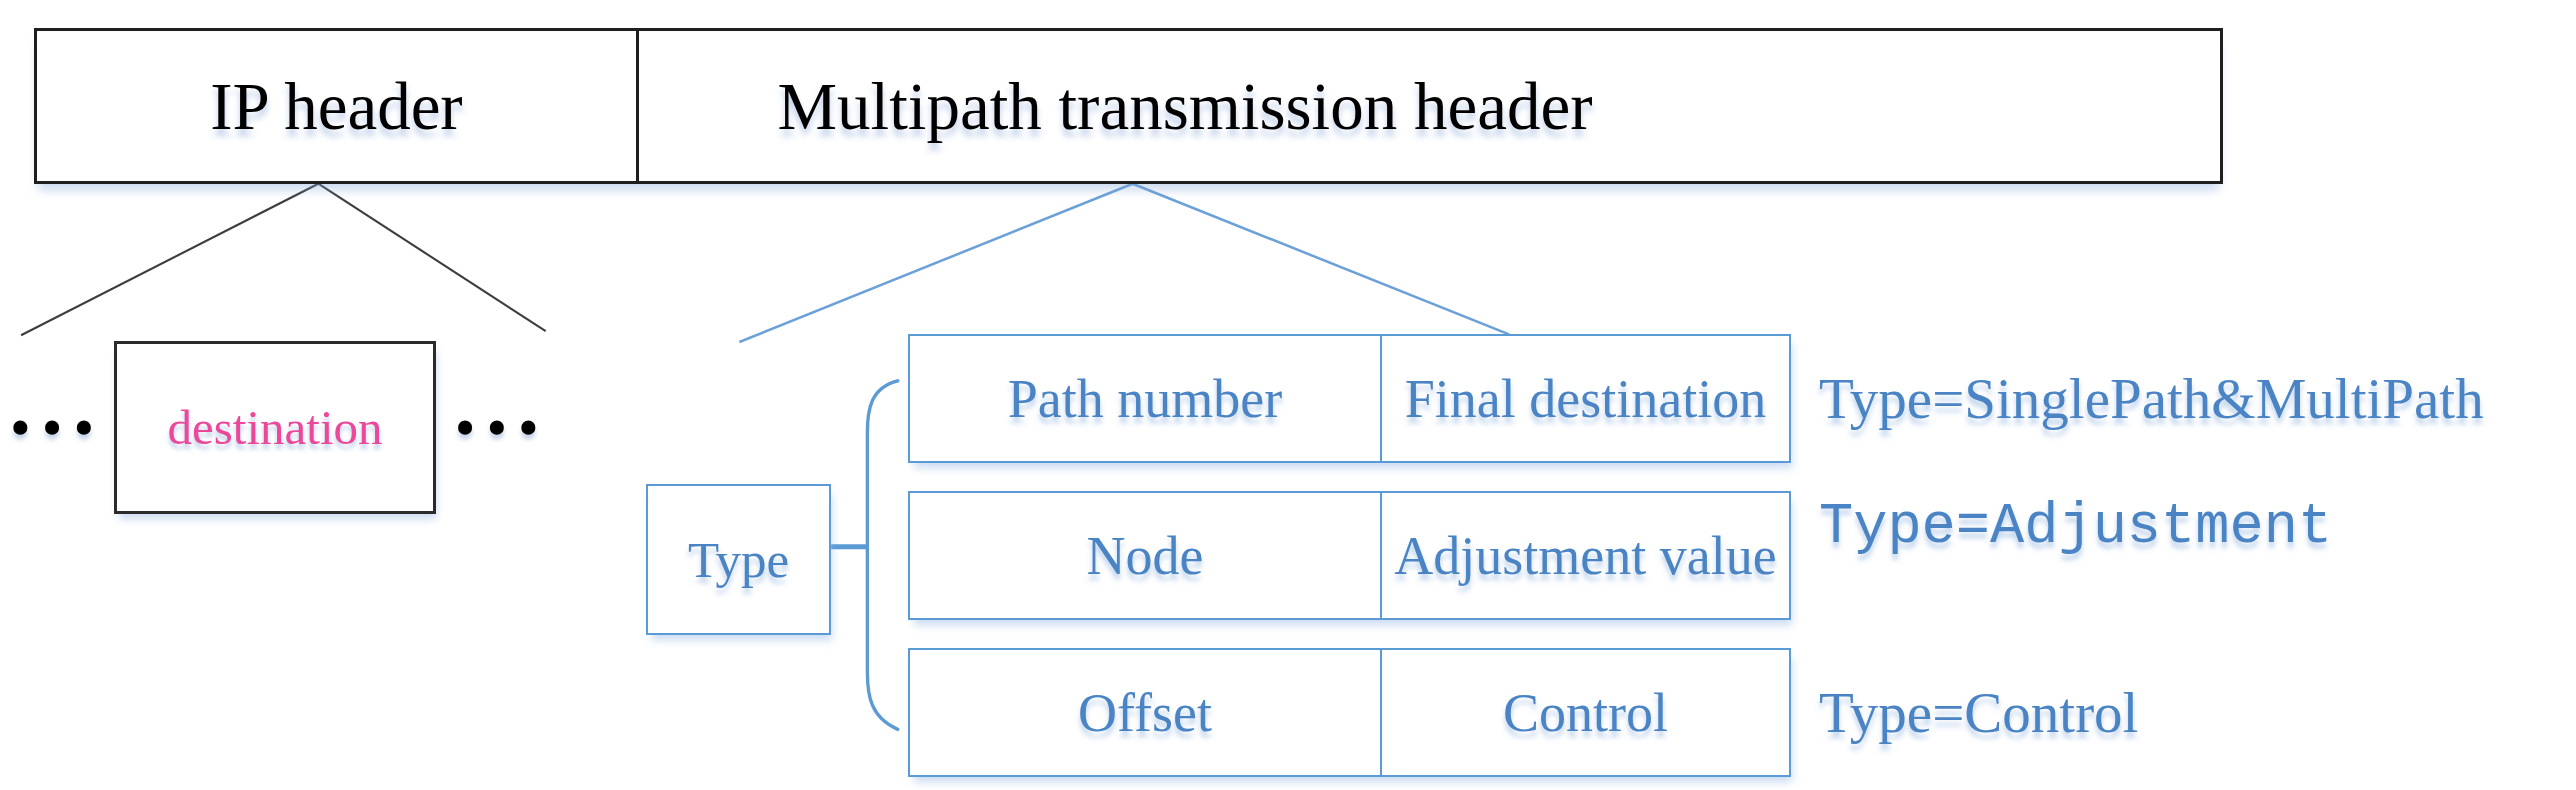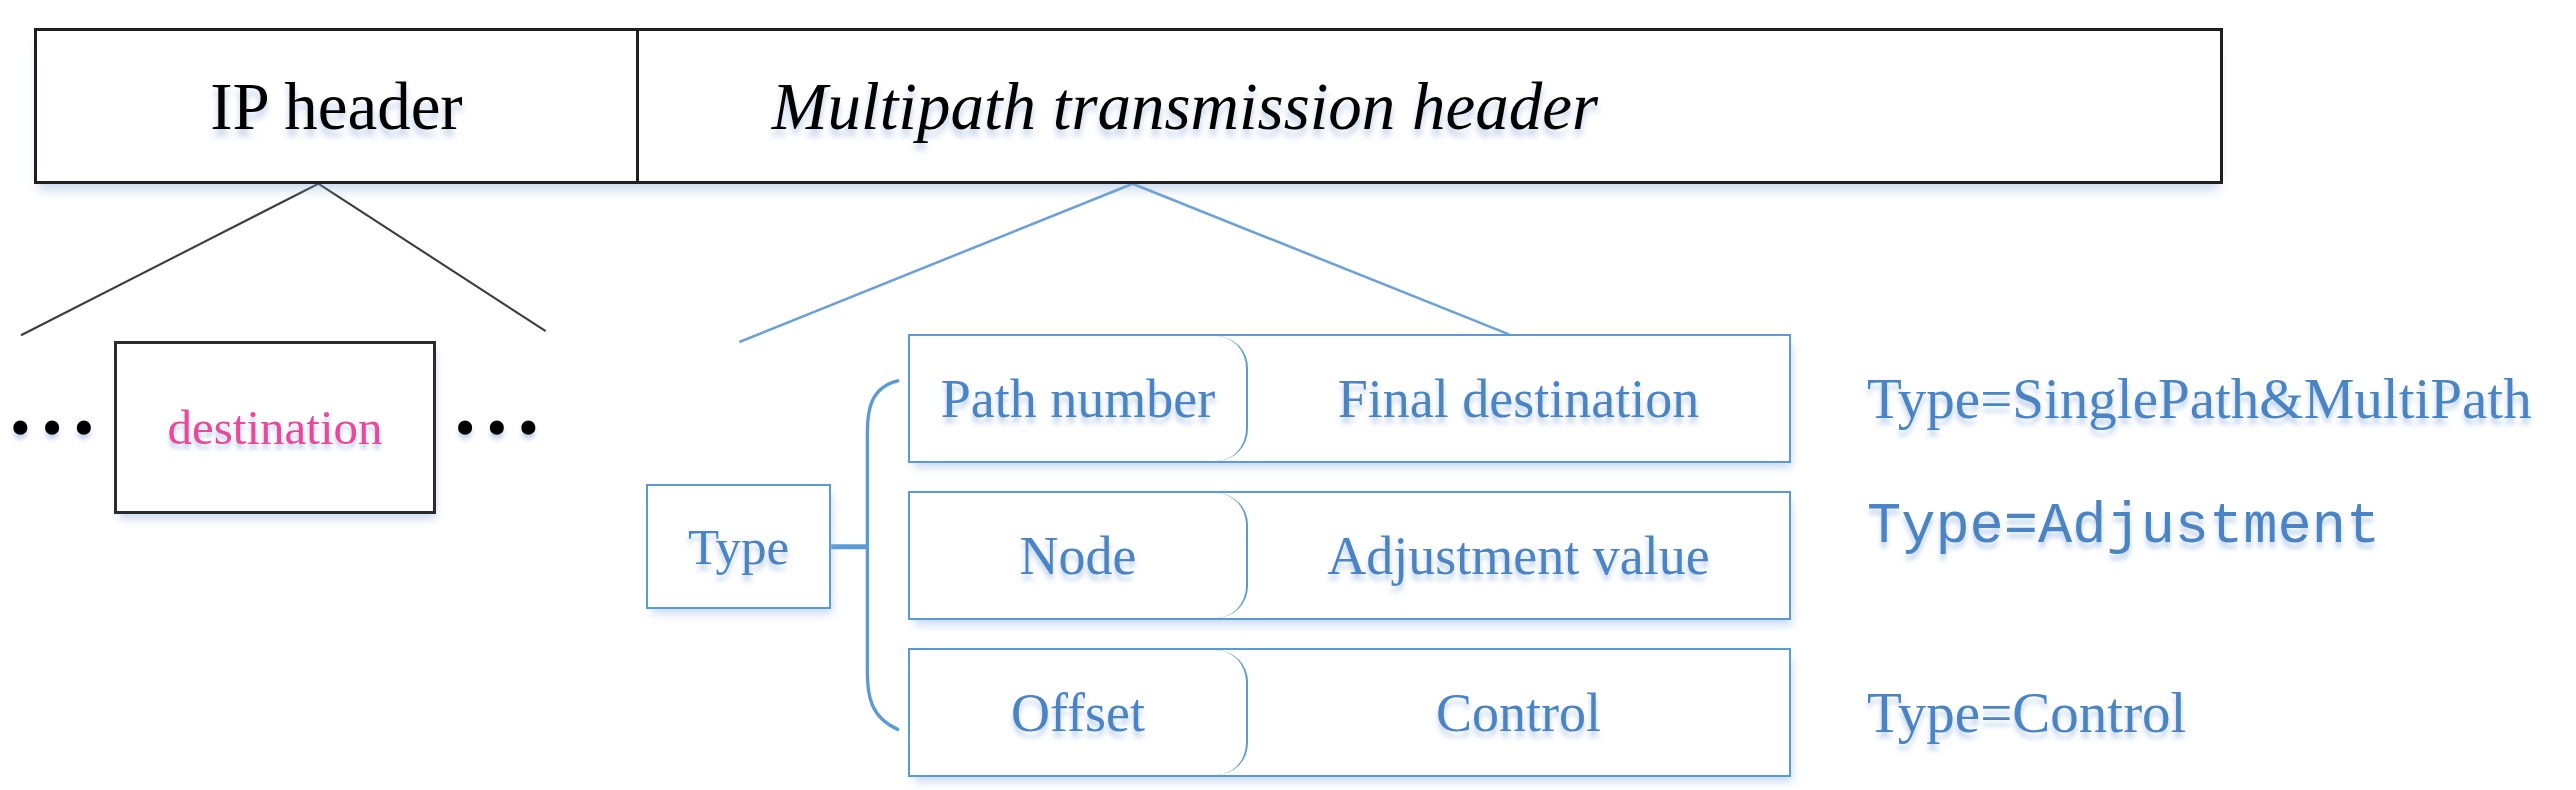--- a/index.html
+++ b/index.html
@@ -32,21 +32,21 @@
     display: flex;
     align-items: center;
     justify-content: center;
     font-size: 67px;
     color: #000000;
     text-shadow: 0 6.7px 5.9px rgba(115, 150, 205, 0.45);
     white-space: nowrap;
     box-sizing: border-box;
   }
   .packet-cell.c1 { width: 599px; }
-  .packet-cell.c2 { width: 1095px; border-left: 3.4px solid #1f1f1f; font-style: italic; }
+  .packet-cell.c2 { width: 1095px; border-left: 3.4px solid #1f1f1f; }
   .packet-cell.c3 { flex: 1; border-left: 3.4px solid #1f1f1f; }
 
   
   .ellipsis {
     position: absolute;
     top: 341px;
     height: 173px;
     display: flex;
     align-items: center;
     justify-content: center;
@@ -75,21 +75,21 @@
     color: #ec4899;
     text-shadow: 0 5px 4.2px rgba(115, 150, 205, 0.45);
   }
 
   
   .type-box {
     position: absolute;
     left: 646px;
     top: 484px;
     width: 185px;
-    height: 125px;
+    height: 151px;
     box-sizing: border-box;
     border: 2.5px solid #5B9BD5;
     background: #ffffff;
     box-shadow: 3.4px 7.6px 8.4px -2.5px rgba(140, 175, 225, 0.45);
     display: flex;
     align-items: center;
     justify-content: center;
     font-size: 51px;
     color: #4A84C4;
     text-shadow: 0 5.9px 5px rgba(130, 170, 220, 0.50);
@@ -113,35 +113,34 @@
   .bcell {
     display: flex;
     align-items: center;
     justify-content: center;
     font-size: 54px;
     color: #4A84C4;
     text-shadow: 0 5.9px 5px rgba(130, 170, 220, 0.50);
     white-space: nowrap;
     box-sizing: border-box;
   }
-  .bcell.left  { width: 338px; border-right: 2.5px solid #5B9BD5; border-radius: 32px; }
+  .bcell.left  { width: 472px; border-right: 2.5px solid #5B9BD5; }
   .bcell.right { flex: 1; }
 
   
   .tlabel {
     position: absolute;
     left: 1819px;
     height: 129px;
     display: flex;
     align-items: center;
     font-size: 57px;
     color: #4A84C4;
     text-shadow: 0 5.9px 5px rgba(130, 170, 220, 0.50);
     white-space: nowrap;
-    margin-left: 48px;
   }
   .tlabel.l1 { top: 334px; }
   .tlabel.l2 { top: 462px; font-family: Liberation Mono, monospace; }
   .tlabel.l3 { top: 648px; }
 
   
   .lines {
     position: absolute;
     left: 0;
     top: 0;

